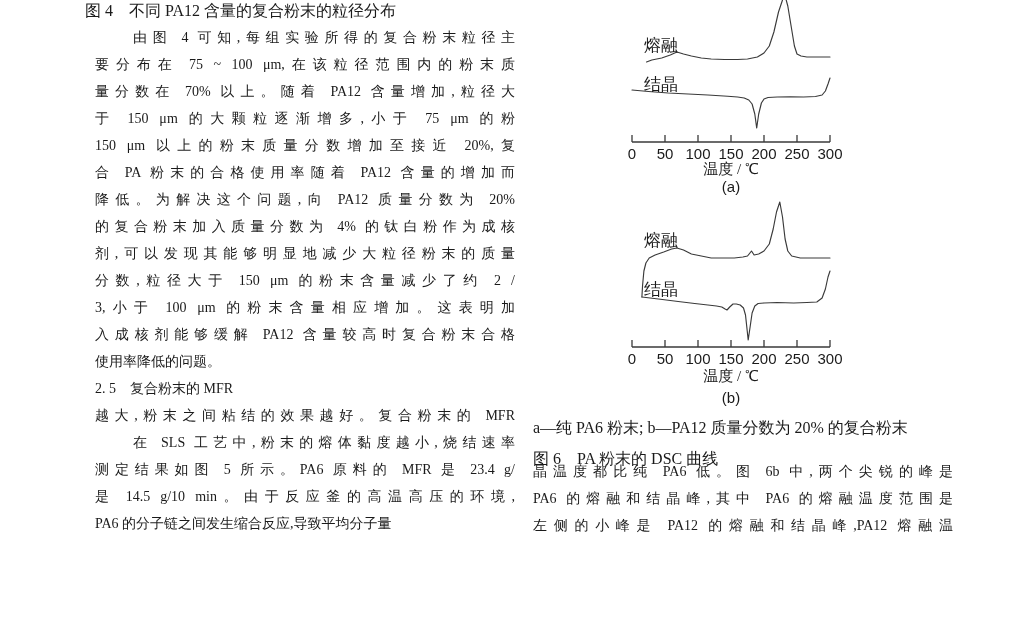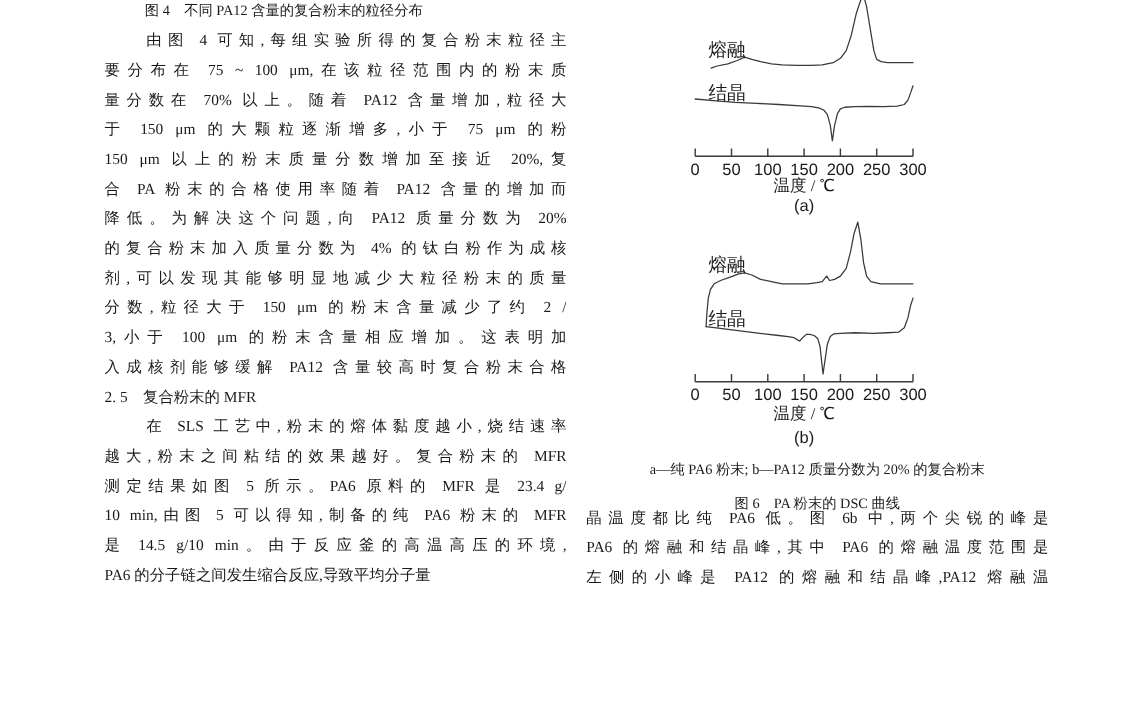--- a/index.html
+++ b/index.html
@@ -1,21 +1,21 @@
 <!DOCTYPE html>
 <html><head>
 <meta charset="utf-8">
 <style>
   html,body{margin:0;padding:0;}
   body{
     width:1028px;height:642px;position:relative;background:#ffffff;
     font-family:"Liberation Serif", serif;color:#1a1a1a;overflow:hidden;
   }
   .abs{position:absolute;}
-  .figcap{font-size:13px;text-align:center;white-space:nowrap;}
+  .figcap{font-size:16px;white-space:nowrap;}
   .col{font-size:14px;line-height:27px;white-space:nowrap;}
   .line{height:27px;}
   .j{text-align:justify;text-align-last:justify;white-space:normal;overflow:hidden;height:27px;}
   .indent{text-indent:38px;}
   .heading{height:27px;}
   svg text{font-family:"Liberation Sans", sans-serif;fill:#1a1a1a;}
   svg .cjk{font-family:"Liberation Serif", serif;}
 </style>
 </head>
 <body>
@@ -28,25 +28,25 @@
   <div class="line j">量分数在 70% 以上。随着 PA12 含量增加,粒径大</div>
   <div class="line j">于 150 μm 的大颗粒逐渐增多,小于 75 μm 的粉</div>
   <div class="line j">150 μm 以上的粉末质量分数增加至接近 20%,复</div>
   <div class="line j">合 PA 粉末的合格使用率随着 PA12 含量的增加而</div>
   <div class="line j">降低。为解决这个问题,向 PA12 质量分数为 20%</div>
   <div class="line j">的复合粉末加入质量分数为 4% 的钛白粉作为成核</div>
   <div class="line j">剂,可以发现其能够明显地减少大粒径粉末的质量</div>
   <div class="line j">分数,粒径大于 150 μm 的粉末含量减少了约 2 /</div>
   <div class="line j">3,小于 100 μm 的粉末含量相应增加。这表明加</div>
   <div class="line j">入成核剂能够缓解 PA12 含量较高时复合粉末合格</div>
+  <div class="line">使用率降低的问题。</div>
   <div class="heading">2. 5　复合粉末的 MFR</div>
+  <div class="line j">越大,粉末之间粘结的效果越好。复合粉末的 MFR</div>
   <div class="line j indent">在 SLS 工艺中,粉末的熔体黏度越小,烧结速率</div>
-  <div class="line j">越大,粉末之间粘结的效果越好。复合粉末的 MFR</div>
   <div class="line j">测定结果如图 5 所示。PA6 原料的 MFR 是 23.4 g/</div>
-  <div class="line j">10 min,由图 5 可以得知,制备的纯 PA6 粉末的 MFR</div>
   <div class="line j">是 14.5 g/10 min。由于反应釜的高温高压的环境,</div>
   <div class="line">PA6 的分子链之间发生缩合反应,导致平均分子量</div>
 </div>
 
 <svg id="chart-a" class="abs" style="left:600px;top:0;" width="290" height="196" viewBox="0 0 290 196">
     <line x1="32" y1="142" x2="230" y2="142" stroke="#3a3a3a" stroke-width="1.3"></line>
     <line x1="32" y1="142" x2="32" y2="135" stroke="#3a3a3a" stroke-width="1.3"></line>
     <text x="32" y="159" text-anchor="middle" font-size="15">0</text>
     <line x1="65" y1="142" x2="65" y2="135" stroke="#3a3a3a" stroke-width="1.3"></line>
     <text x="65" y="159" text-anchor="middle" font-size="15">50</text>

